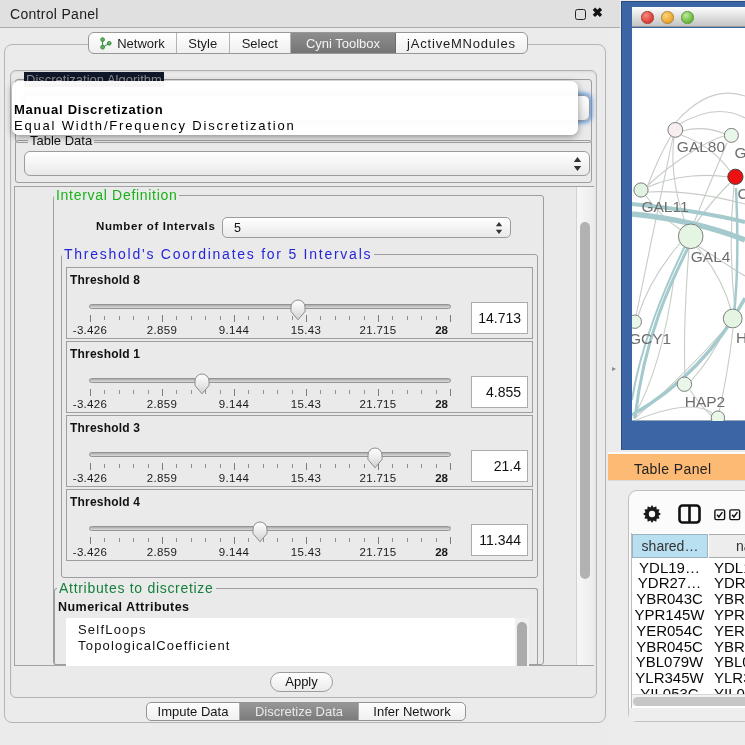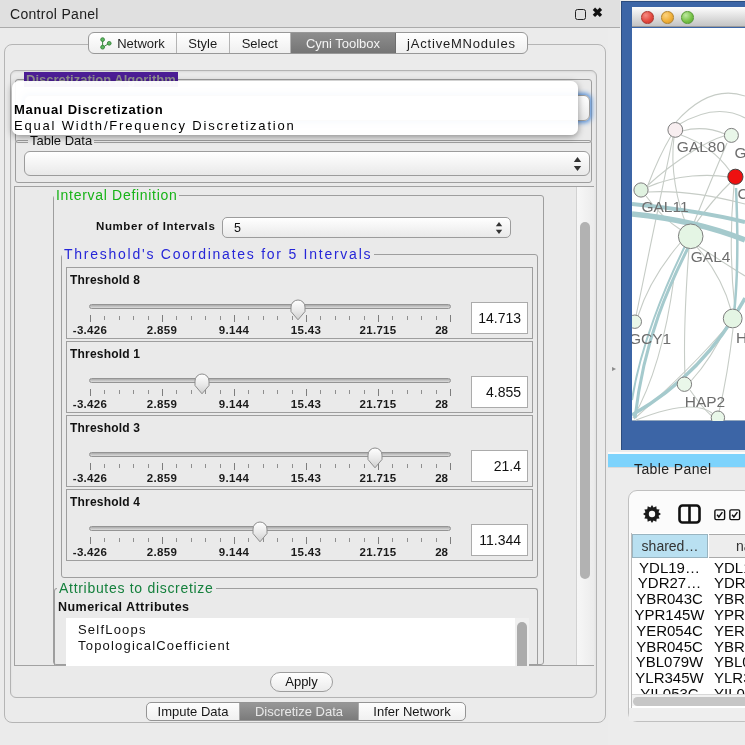--- a/index.html
+++ b/index.html
@@ -26,21 +26,21 @@
 .combo .cv{position:absolute;left:10px;top:50%;transform:translateY(-50%)}
 .stp{position:absolute;right:7px;top:50%;transform:translateY(-50%);width:9px;height:14px}
 #spane{position:absolute;left:14px;top:186px;width:580px;height:480px;
 border:1px solid #a2a2a2;background:#eaeaea;overflow:hidden}
 .tp{position:absolute;left:51px;width:467px;height:72px;border:1px solid #9e9e9e;background:#eaeaea}
 .tt{position:absolute;left:3px;top:5px;font-size:12px;font-weight:bold;color:#111;letter-spacing:0.2px}
 .trk{position:absolute;left:22px;top:36px;width:362px;height:5px;border-radius:3px;
 background:linear-gradient(#ababab,#dcdcdc);border:1px solid #949494}
 .tk{position:absolute;top:48px;width:1px;height:4px;background:#8f8f8f}
 .tkM{position:absolute;top:46.5px;width:1px;height:7px;background:#7d7d7d}
-.tl{position:absolute;top:55.5px;font-size:11.5px;font-weight:bold;color:#1a1a1a;transform:translateX(-50%);white-space:nowrap;letter-spacing:0.3px}
+.tl{position:absolute;top:55.5px;font-size:11.5px;font-weight:normal;color:#1a1a1a;transform:translateX(-50%);white-space:nowrap;letter-spacing:0.3px}
 .tl28{position:absolute;top:55.5px;right:84px;font-size:11.5px;font-weight:bold;color:#1a1a1a}
 .th{position:absolute;top:31px}
 .vb{position:absolute;left:404px;top:34px;width:57px;height:32px;background:#fff;
 border:1px solid #ababab;font-size:14px;color:#111;text-align:right;line-height:30px;padding-right:6px}
 #alist{position:absolute;left:66px;top:618px;width:449px;height:48px;background:#fff;padding-top:3.5px;overflow:hidden}
 #alist div{padding-left:12px;font-size:13px;color:#111;height:16px;line-height:16px;letter-spacing:1.2px}
 #alsb{position:absolute;left:515px;top:618px;width:14px;height:48px;background:#f0f0f0;overflow:hidden}
 #alsb i{position:absolute;left:2px;top:4px;width:10px;height:60px;border-radius:5px;background:#ababab;display:block}
 #apply{position:absolute;left:270px;top:672px;width:63px;height:20px;border:1px solid #9d9d9d;
 border-radius:10px;background:linear-gradient(#ffffff,#ebebeb);font-size:13px;color:#111;
@@ -56,21 +56,21 @@
 #popup .r2{position:absolute;left:2px;top:21px;font-weight:bold;color:#000;letter-spacing:0.75px}
 #popup .r3{position:absolute;left:2px;top:37px;color:#000;letter-spacing:1.8px}
 #rpane{position:absolute;left:608px;top:28px;width:137px;height:717px;background:#ececec}
 #netwin{position:absolute;left:621px;top:1px;width:124px;height:449px;background:#3c65a6;
 border-top:1px solid #2c4c7e;border-left:1px solid #2c4c7e}
 #nettitle{position:absolute;left:632px;top:7px;width:113px;height:20px;
 background:linear-gradient(#fdfdfd,#c4c4c4);border-bottom:1px solid #9a9a9a}
 .tl3{position:absolute;top:11px;width:12.5px;height:12.5px;border-radius:50%}
 #netcanvas{position:absolute;left:632px;top:28px;width:113px;height:393px;background:#ffffff;overflow:hidden;box-shadow:inset 0 -1px 0 #93a7bd}
 #grip{position:absolute;left:612px;top:364px;width:7px;height:9px;color:#8a8a8a;font-size:8px;line-height:9px}
-#tphead{position:absolute;left:608px;top:452px;width:137px;height:16px;background:#7dd3fc;
+#tphead{position:absolute;left:608px;top:452px;width:137px;height:29px;background:#fdba74;
 border-top:2px solid #fbfbfb;border-bottom:1px solid #d9d9d9}
 #tphead span{position:absolute;left:26px;top:7px;font-size:14px;color:#222;letter-spacing:0.4px}
 #tcont{position:absolute;left:628px;top:490px;width:125px;height:232px;border:1px solid #c0c0c0;
 border-radius:9px;background:#fbfbfb}
 #tbody{position:absolute;left:631px;top:533px;width:114px;height:175px;background:#fff;border-left:1px solid #bbb}
 #thdr1{position:absolute;left:632px;top:534px;width:76px;height:24px;background:#b9e0f1;
 border:1px solid #99b4c0;font-size:14px;color:#333;text-align:center;line-height:23px}
 #thdr2{position:absolute;left:709px;top:534px;width:36px;height:24px;background:#ededed;
 border-top:1px solid #aaa;border-bottom:1px solid #aaa;font-size:14px;color:#333;padding-left:27px;line-height:23px;overflow:hidden}
 .trow{position:absolute;left:631px;width:114px;height:15.8px;font-size:15px;color:#0a0a0a}
@@ -83,21 +83,21 @@
 </style></head>
 <body>
 <div id="titlebar">
     <span class="t">Control Panel</span>
   </div>
 <div id="flt"></div>
 <div id="cls">✖</div>
 <div id="outerframe"></div>
 <div id="innerframe"></div>
 <div class="grp" style="left:15px;top:79px;width:577px;height:64px"></div>
-<div class="lab" style="left:24px;top:72px;font-weight:bold;color:#8f8f8f;background:#4c1d95;padding:0 2px">Discretization Algorithm</div>
+<div class="lab" style="left:24px;top:72px;font-weight:normal;color:#8f8f8f;background:#0f172a;padding:0 2px">Discretization Algorithm</div>
 <div class="combo" style="left:24px;top:95px;width:566px;height:26px;box-shadow:0 0 4px 1.5px rgba(80,140,215,.9)"></div>
 <div class="grp" style="left:15px;top:140px;width:577px;height:43px"></div>
 <div class="lab" style="left:28px;top:133px;background:#eaeaea;padding:0 2px">Table Data</div>
 <div class="combo" style="left:24px;top:151px;width:566px;height:25px">
     <svg class="stp" viewBox="0 0 9 14">
       <path d="M4.5,0 L8.2,5 H0.8 Z" fill="#333"></path>
       <path d="M4.5,14 L8.2,9 H0.8 Z" fill="#333"></path>
     </svg>
   </div>
 <div id="toptabs">

